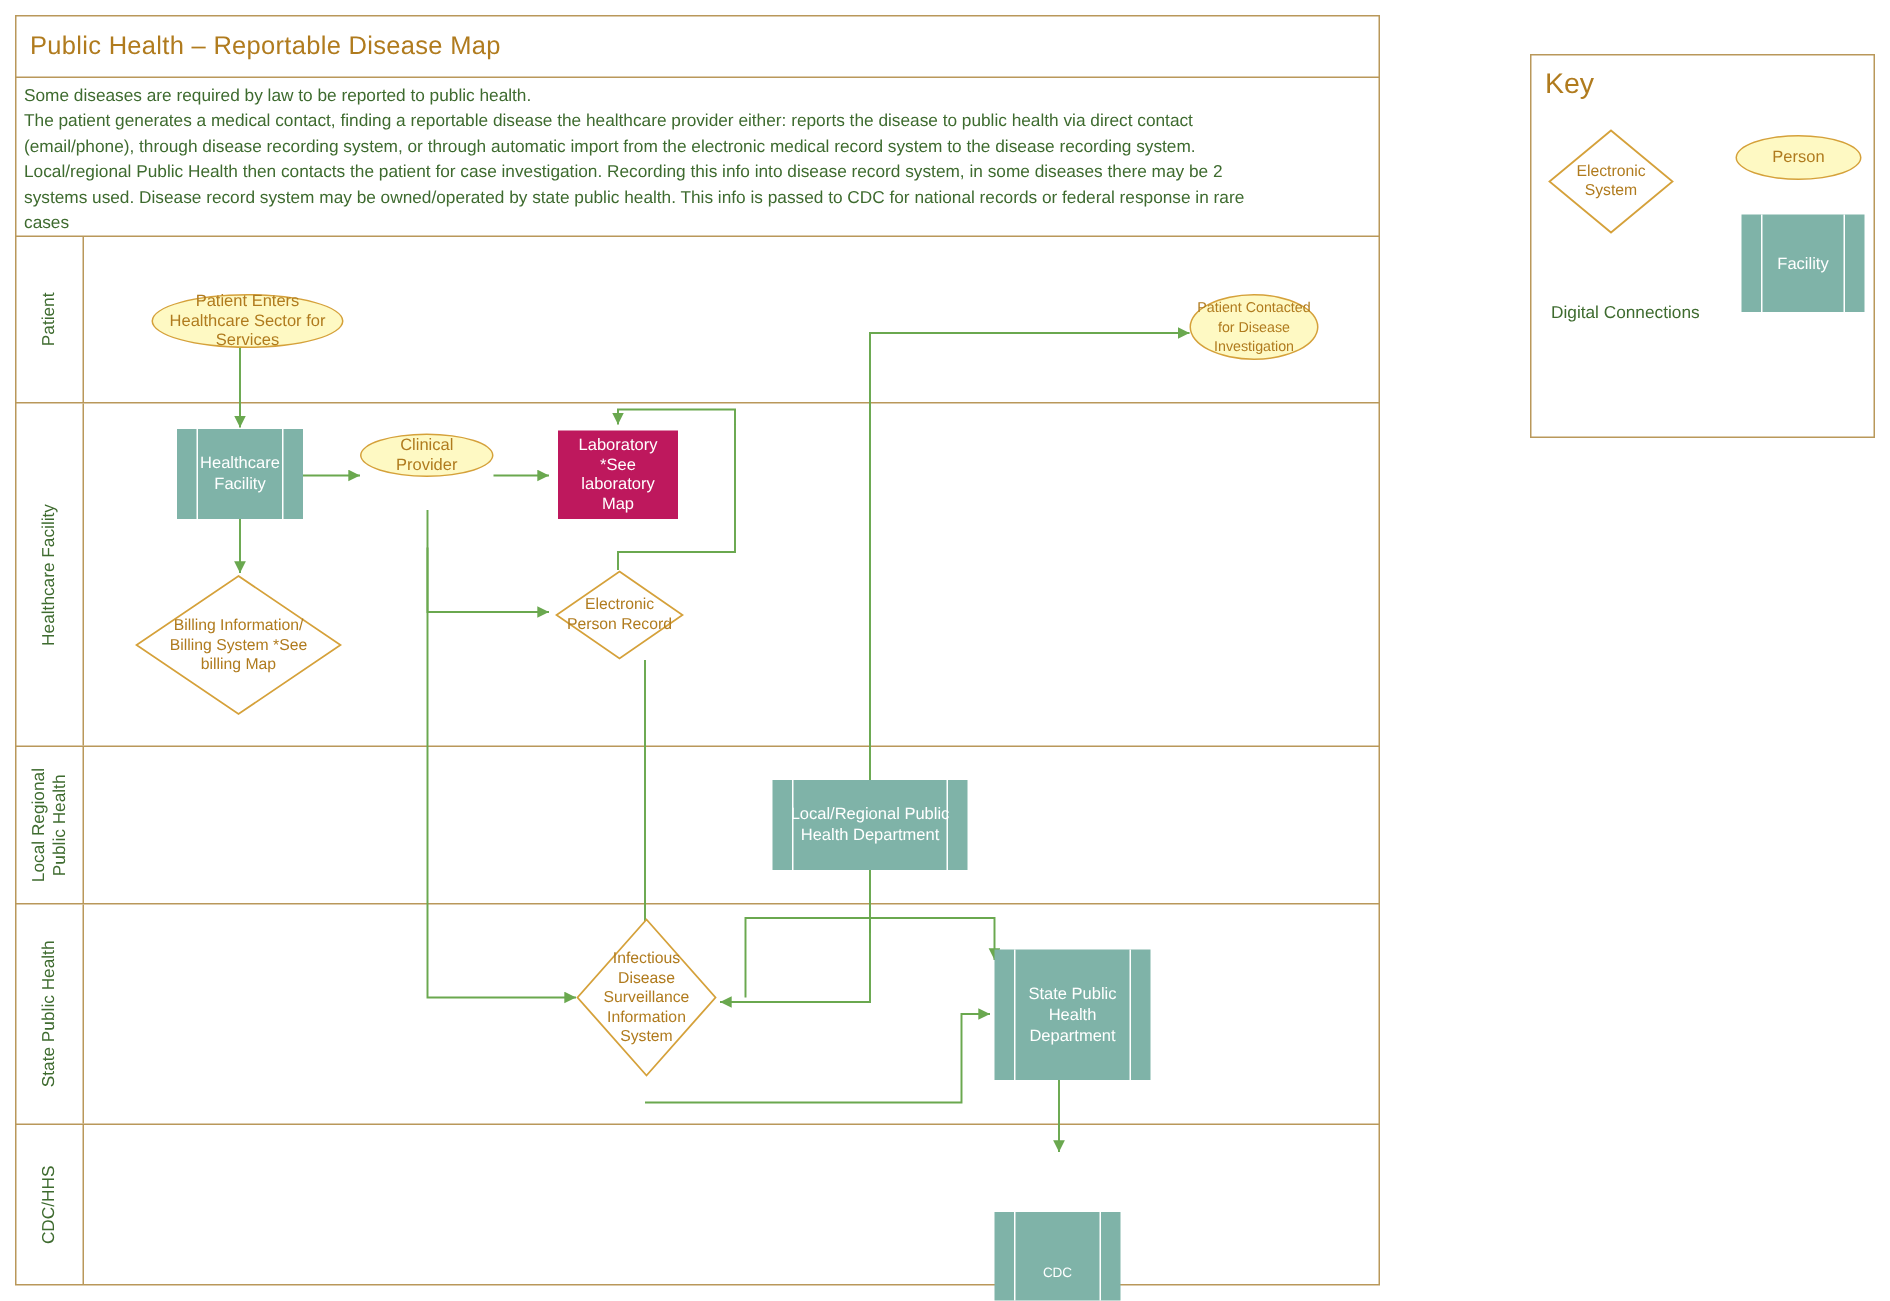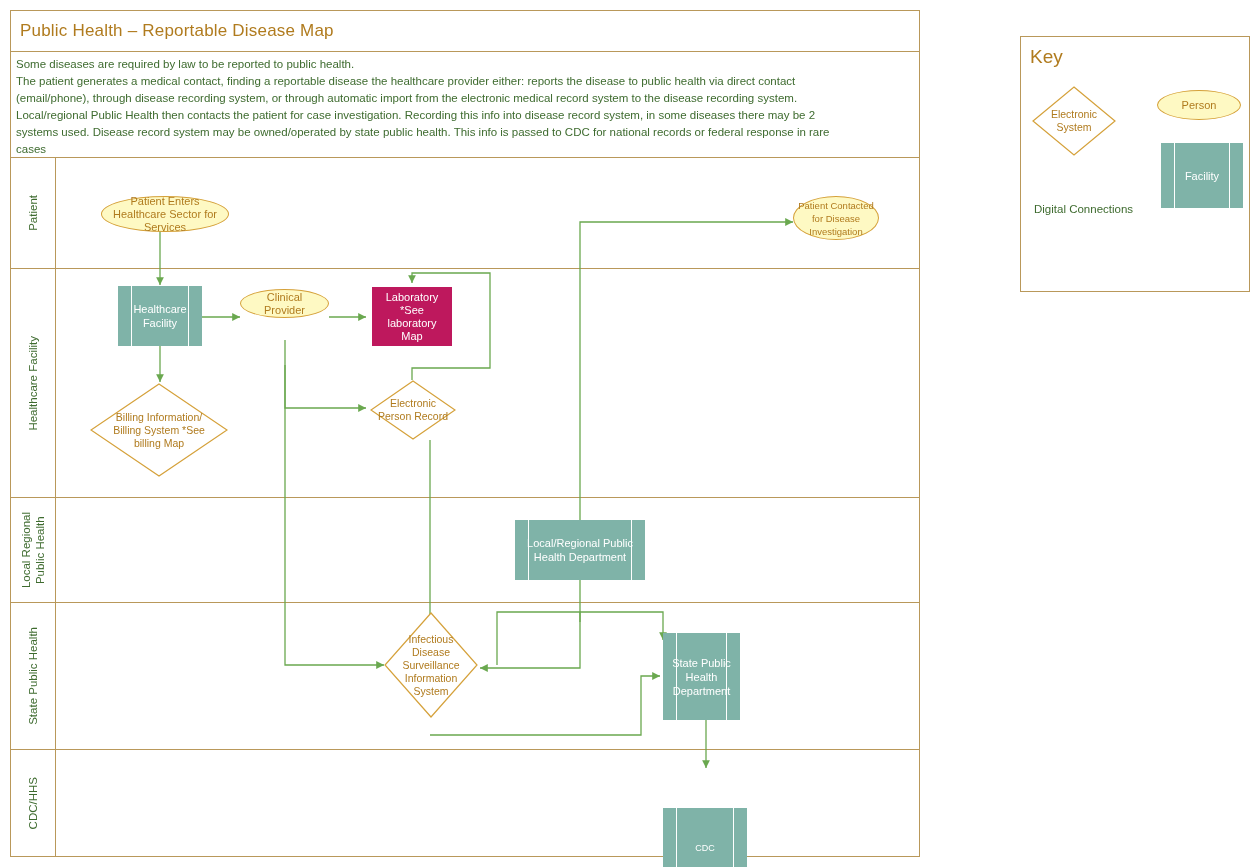--- a/index.html
+++ b/index.html
@@ -325,21 +325,21 @@
     <div class="facility-inner">Local/Regional Public Health Department</div>
   </div>
 
   <div class="diamond-wrap" style="left:384px; top:612px; width:94px; height:106px;">
     <svg class="diamond-shape" viewBox="0 0 94 106" preserveAspectRatio="none">
       <polygon points="47,1 93,53 47,105 1,53" fill="#ffffff" stroke="#d5a13a" stroke-width="1.2"></polygon>
     </svg>
     <div class="diamond-text" style="padding:0 6px;">Infectious Disease Surveillance Information System</div>
   </div>
 
-  <div class="node facility" style="left:663px; top:633px; width:77px; height:87px;">
+  <div class="node facility" style="left:663px; top:633px; width:104px; height:87px;">
     <div class="bar-left"></div>
       <div class="bar-right"></div>
     <div class="facility-inner">State Public Health Department</div>
   </div>
 
   <div class="node facility" style="left:663px; top:808px; width:84px; height:80px;padding-left:45px;">
     <div class="bar-left"></div>
       <div class="bar-right"></div>
     <div class="facility-inner" style="font-size:9px;">CDC</div>
   </div>

